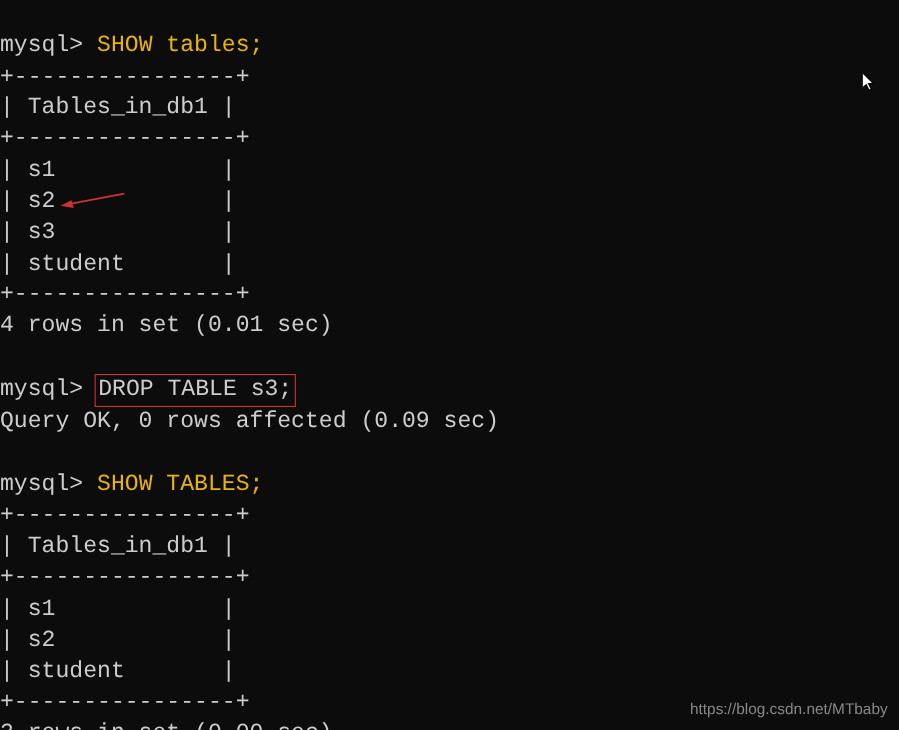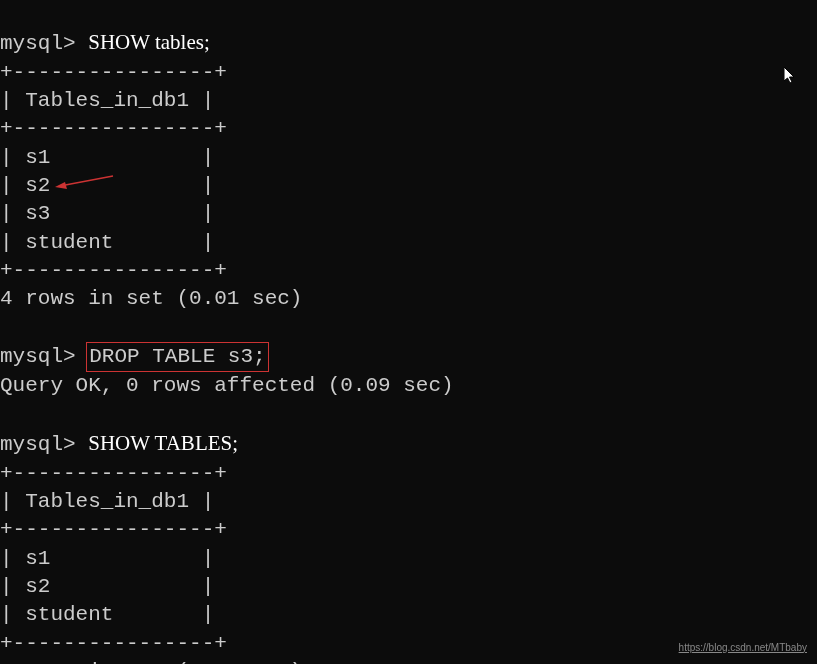--- a/index.html
+++ b/index.html
@@ -20,22 +20,21 @@
       overflow: hidden;
     }
     .terminal {
       white-space: pre;
     }
     .prompt {
       color: #cccccc;
       margin-top: 47px;
     }
     .cmd {
-      color: #ffffff;
-      font-family: Liberation Serif, serif;
+      color: #eab308;
     }
     .highlight-box {
       border: 1px solid #cc3333;
       display: inline-block;
       padding: 0 2px;
       margin-left: -2px;
       text-align: center;
     }
     .cursor {
       position: absolute;
@@ -48,23 +47,22 @@
     .cursor svg {
       fill: #ffffff;
       stroke: #000000;
       stroke-width: 1;
     }
     .watermark {
       position: absolute;
       bottom: 10px;
       right: 10px;
       color: #888888;
-      font-size: 10px;
+      font-size: 14px;
       font-family: Arial, sans-serif;
-      text-decoration: underline;
     }
     .arrow-svg {
       position: absolute;
       left: 55px;
       top: 174px;
       width: 60px;
       height: 16px;
     }
   </style>
 </head>

